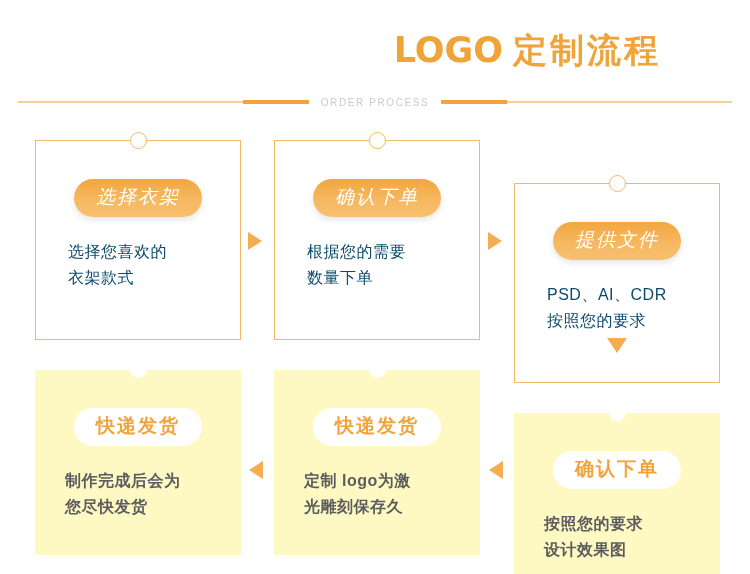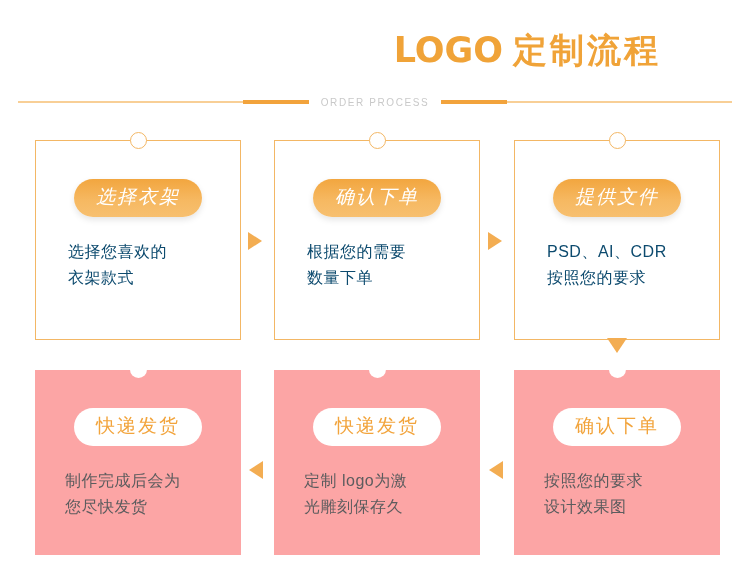--- a/index.html
+++ b/index.html
@@ -47,37 +47,38 @@
   .row{ position:absolute; left:0; width:750px; }
   #row-top{ top:140px; height:200px; }
   #row-bottom{ top:370px; height:185px; }
 
   
   .card{
     position:absolute; top:0; width:206px; height:100%;
   }
   .card.c0{ left:35px; }
   .card.c1{ left:274px; }
-  .card.c2{ left:514px; }
+  .card.c2{ left:514px;margin-top:43px; }
 
   
   .card-outline{
     border:1.5px solid #f3b765;
     background:#ffffff;
   }
   .card-outline .notch-ring{
     position:absolute; left:50%; top:0;
     width:17px; height:17px; margin-left:-8.5px; margin-top:-9.5px;
     border:1.5px solid #f3b765; border-radius:50%;
     background:#ffffff;
   }
 
   
   .card-solid{
-    background:#fca5a5;
+    background:#fef9c3;
+    font-weight:bold;
   }
   .card-solid .notch-circle{
     position:absolute; left:50%; top:0;
     width:17px; height:17px; margin-left:-8.5px; margin-top:-9px;
     border-radius:50%;
     background:#ffffff;
   }
 
   
   .pill{

